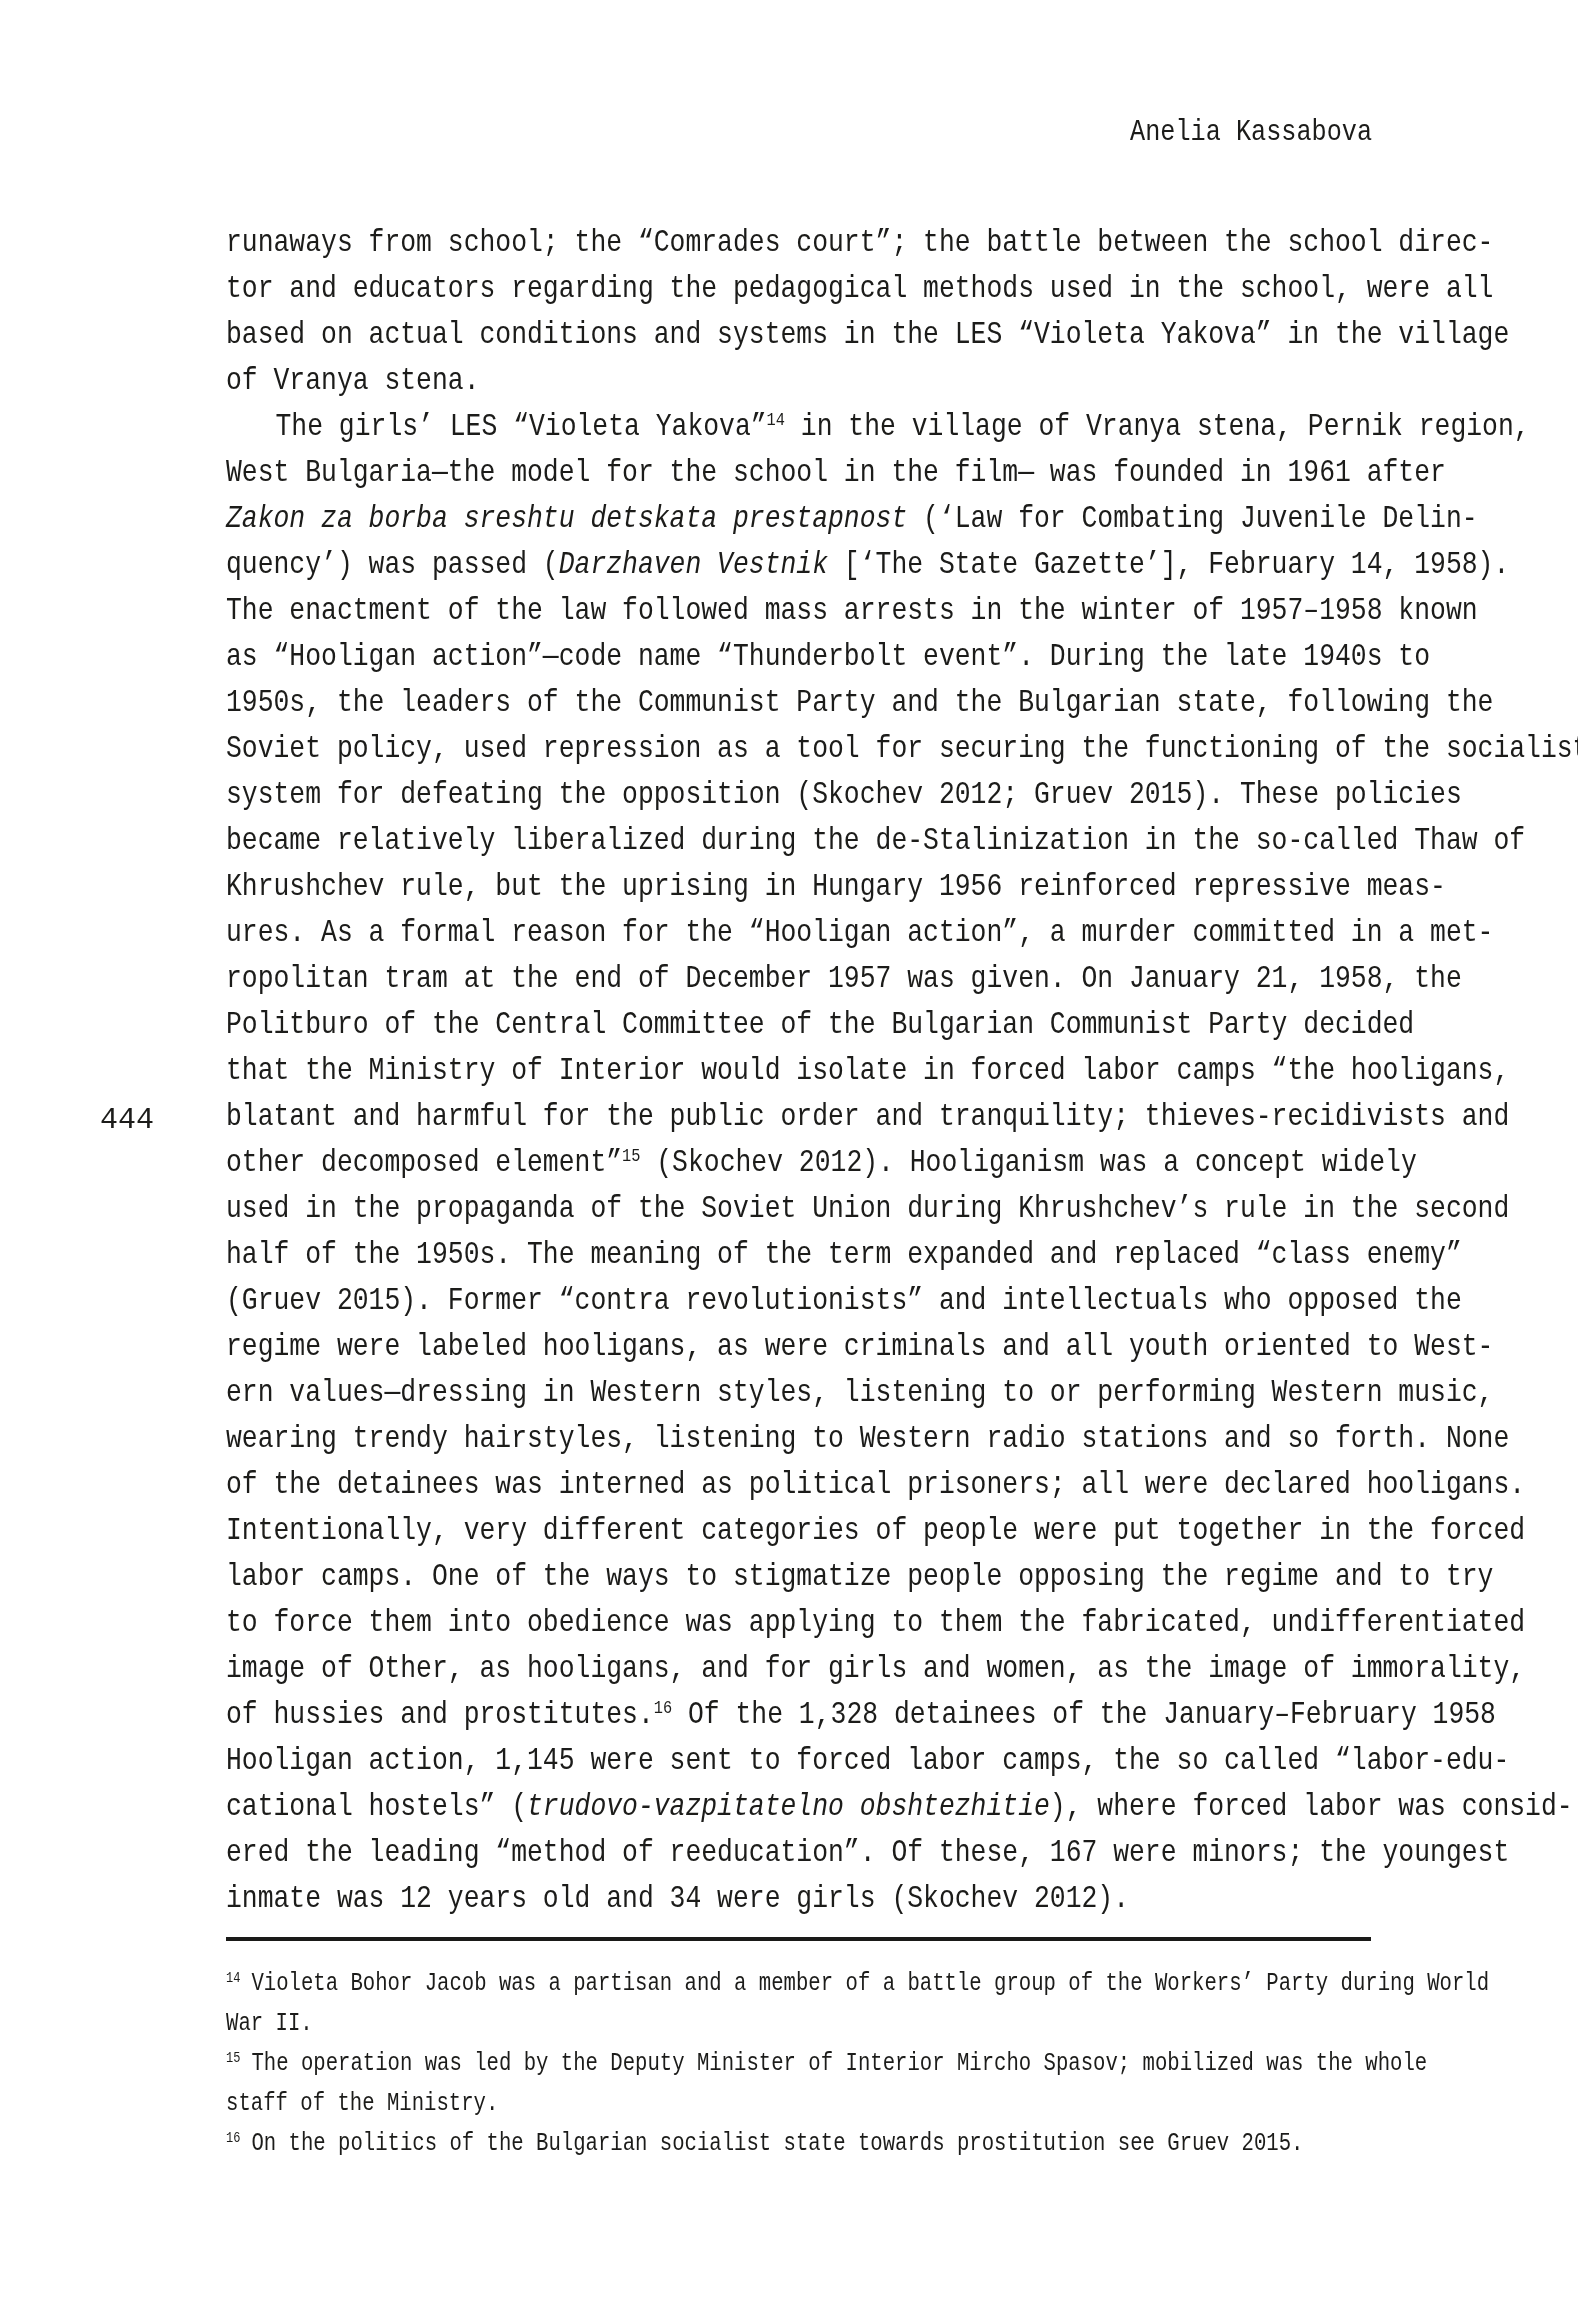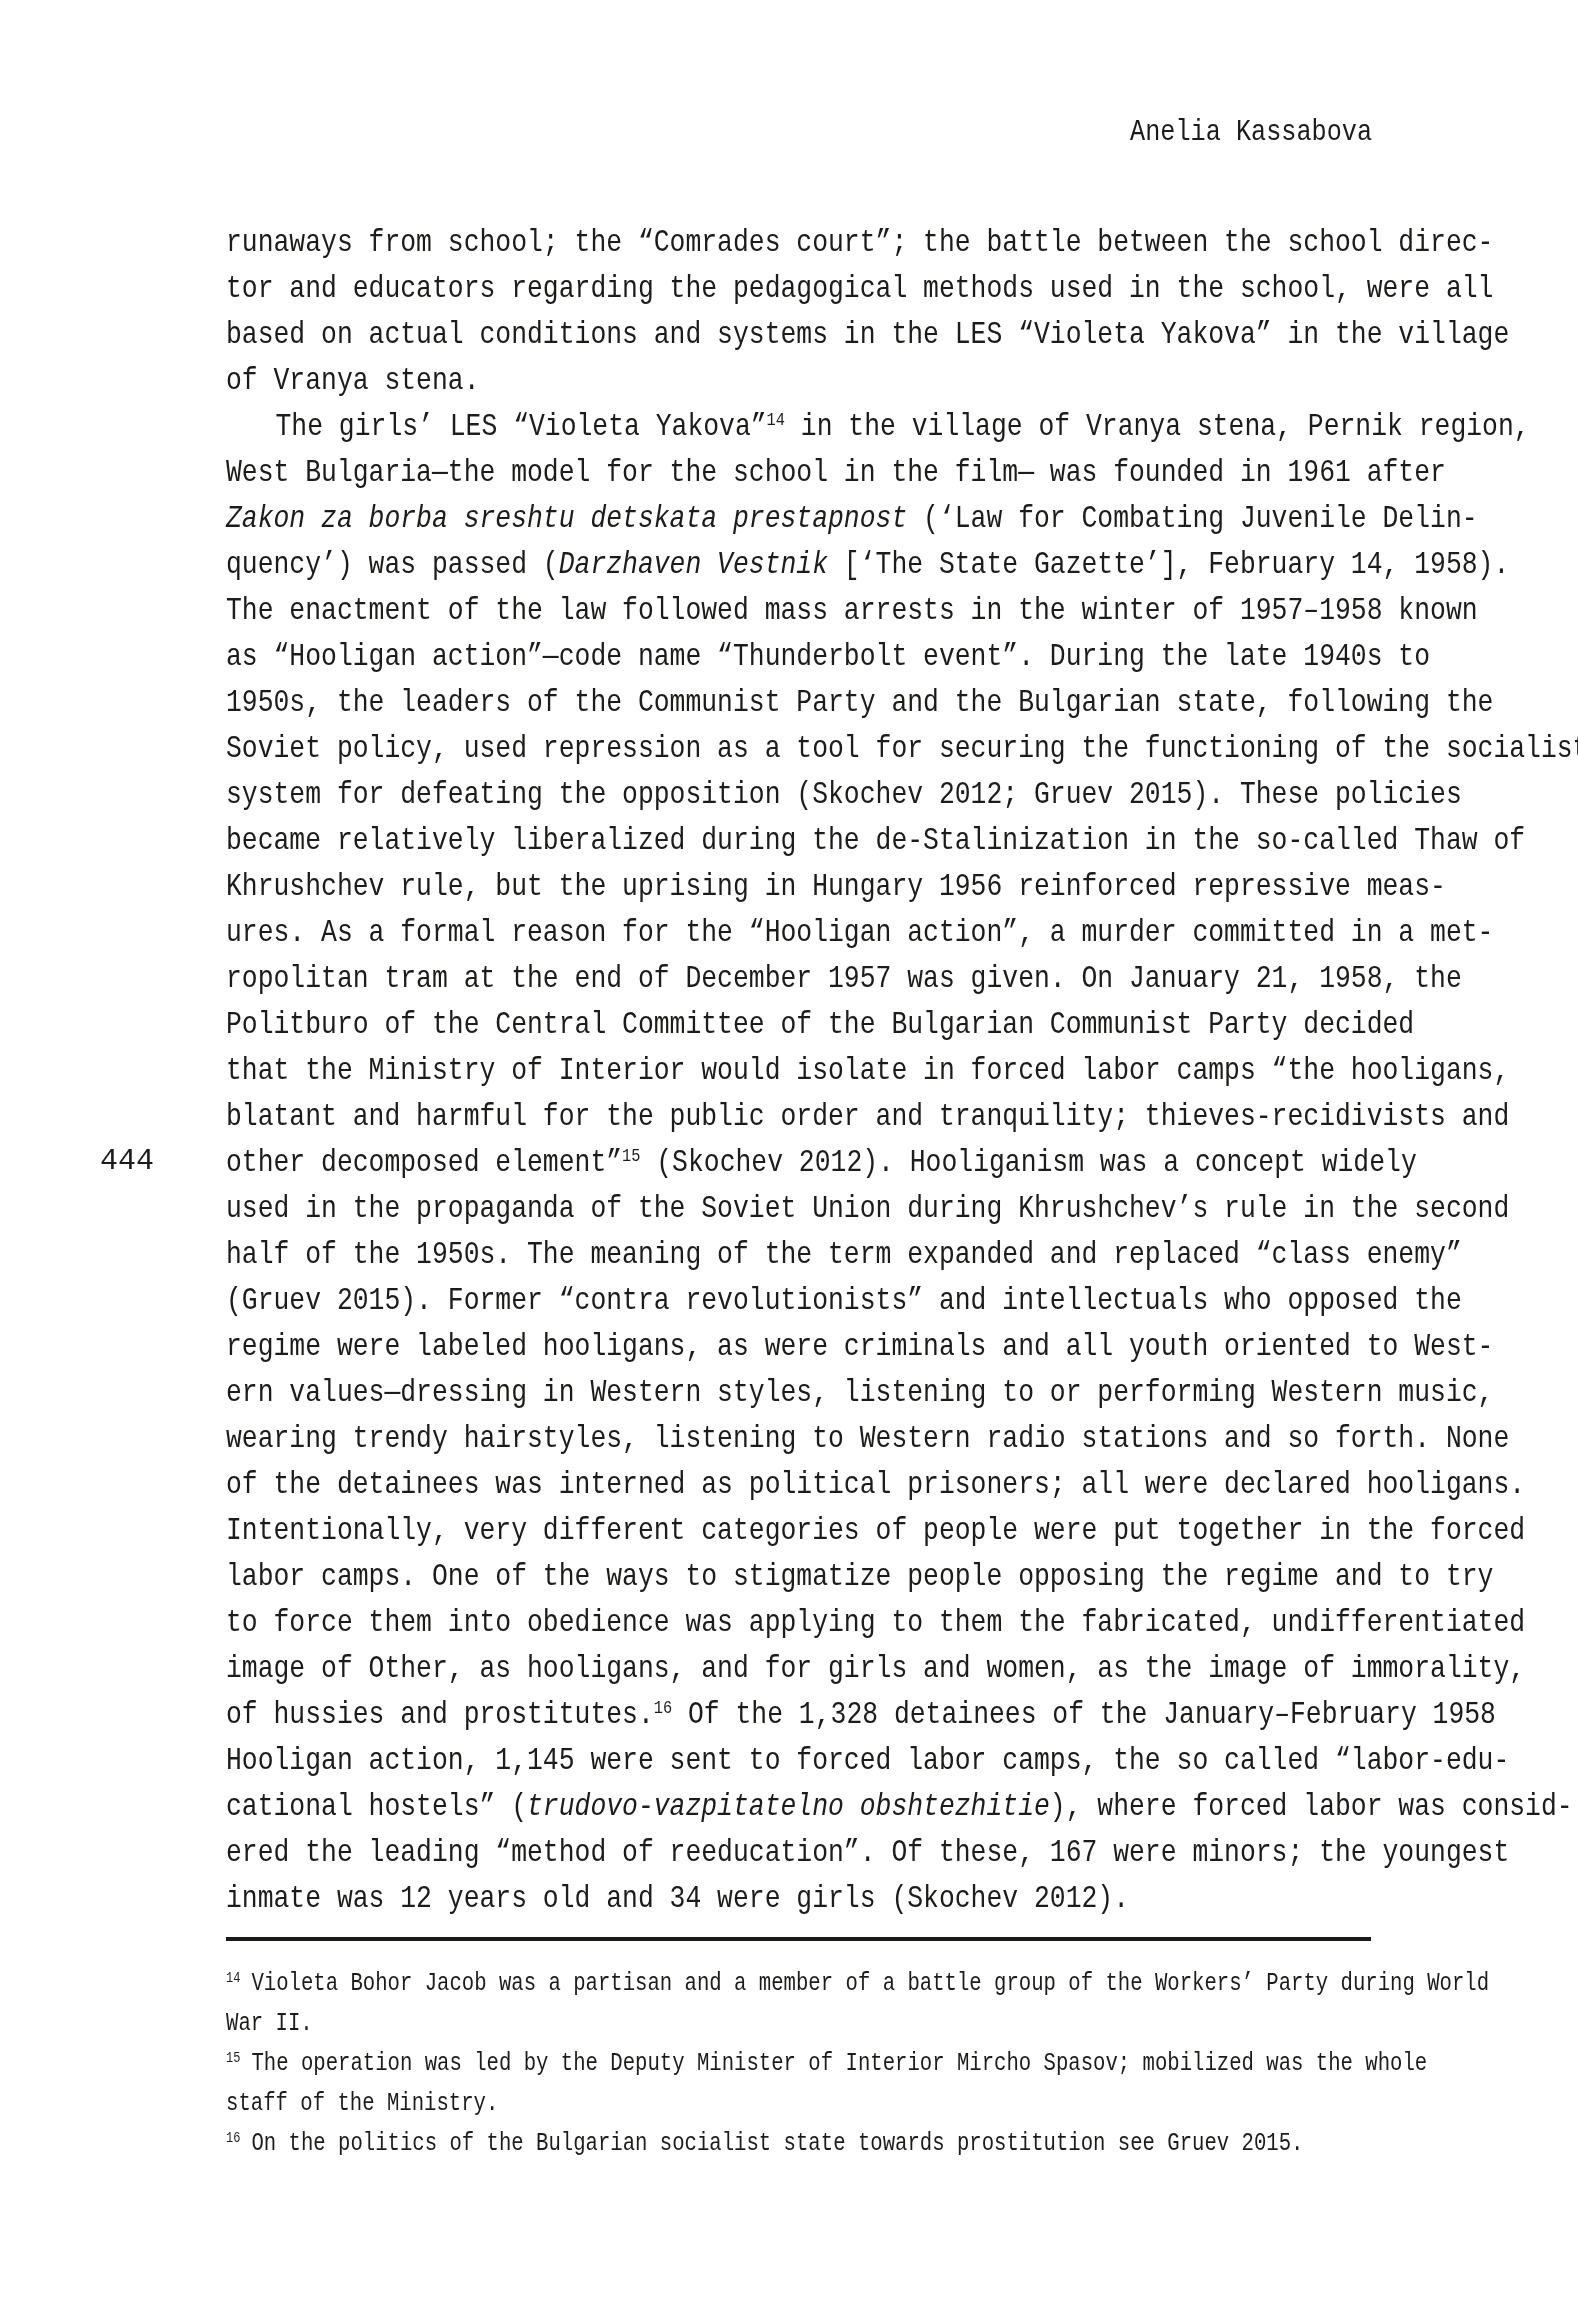--- a/index.html
+++ b/index.html
@@ -23,21 +23,21 @@
     right: 227px;
     font-size: 30px;
     line-height: 35px;
     white-space: nowrap;
     transform: scaleX(0.84);
     transform-origin: 100% 0;
   }
   .page-number {
     position: absolute;
     left: 80px;
-    top: 1144px;
+    top: 1103px;
     font-size: 30px;
     line-height: 35px;
   }
   .body-text {
     position: absolute;
     left: 206px;
     top: 220px;
     width: 1388px;
     transform: scaleX(0.825);
     transform-origin: 0 0;

